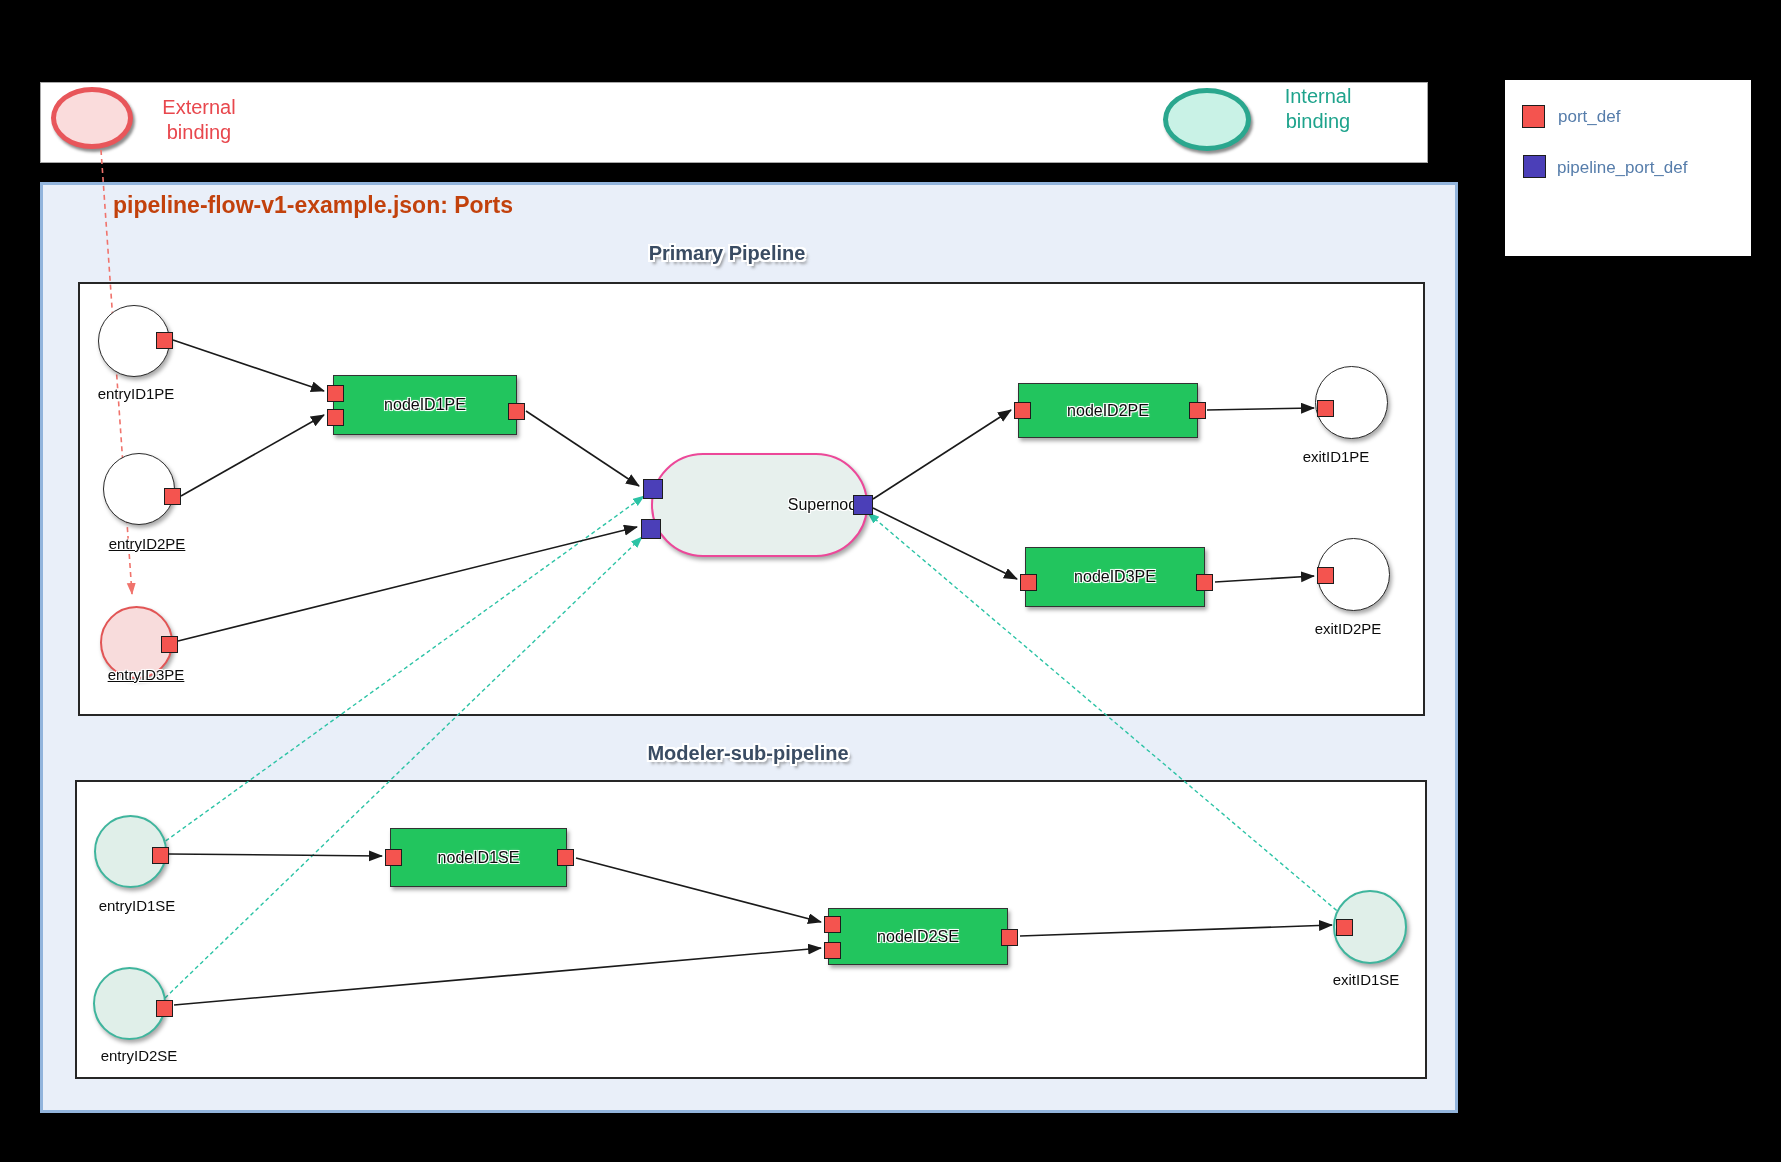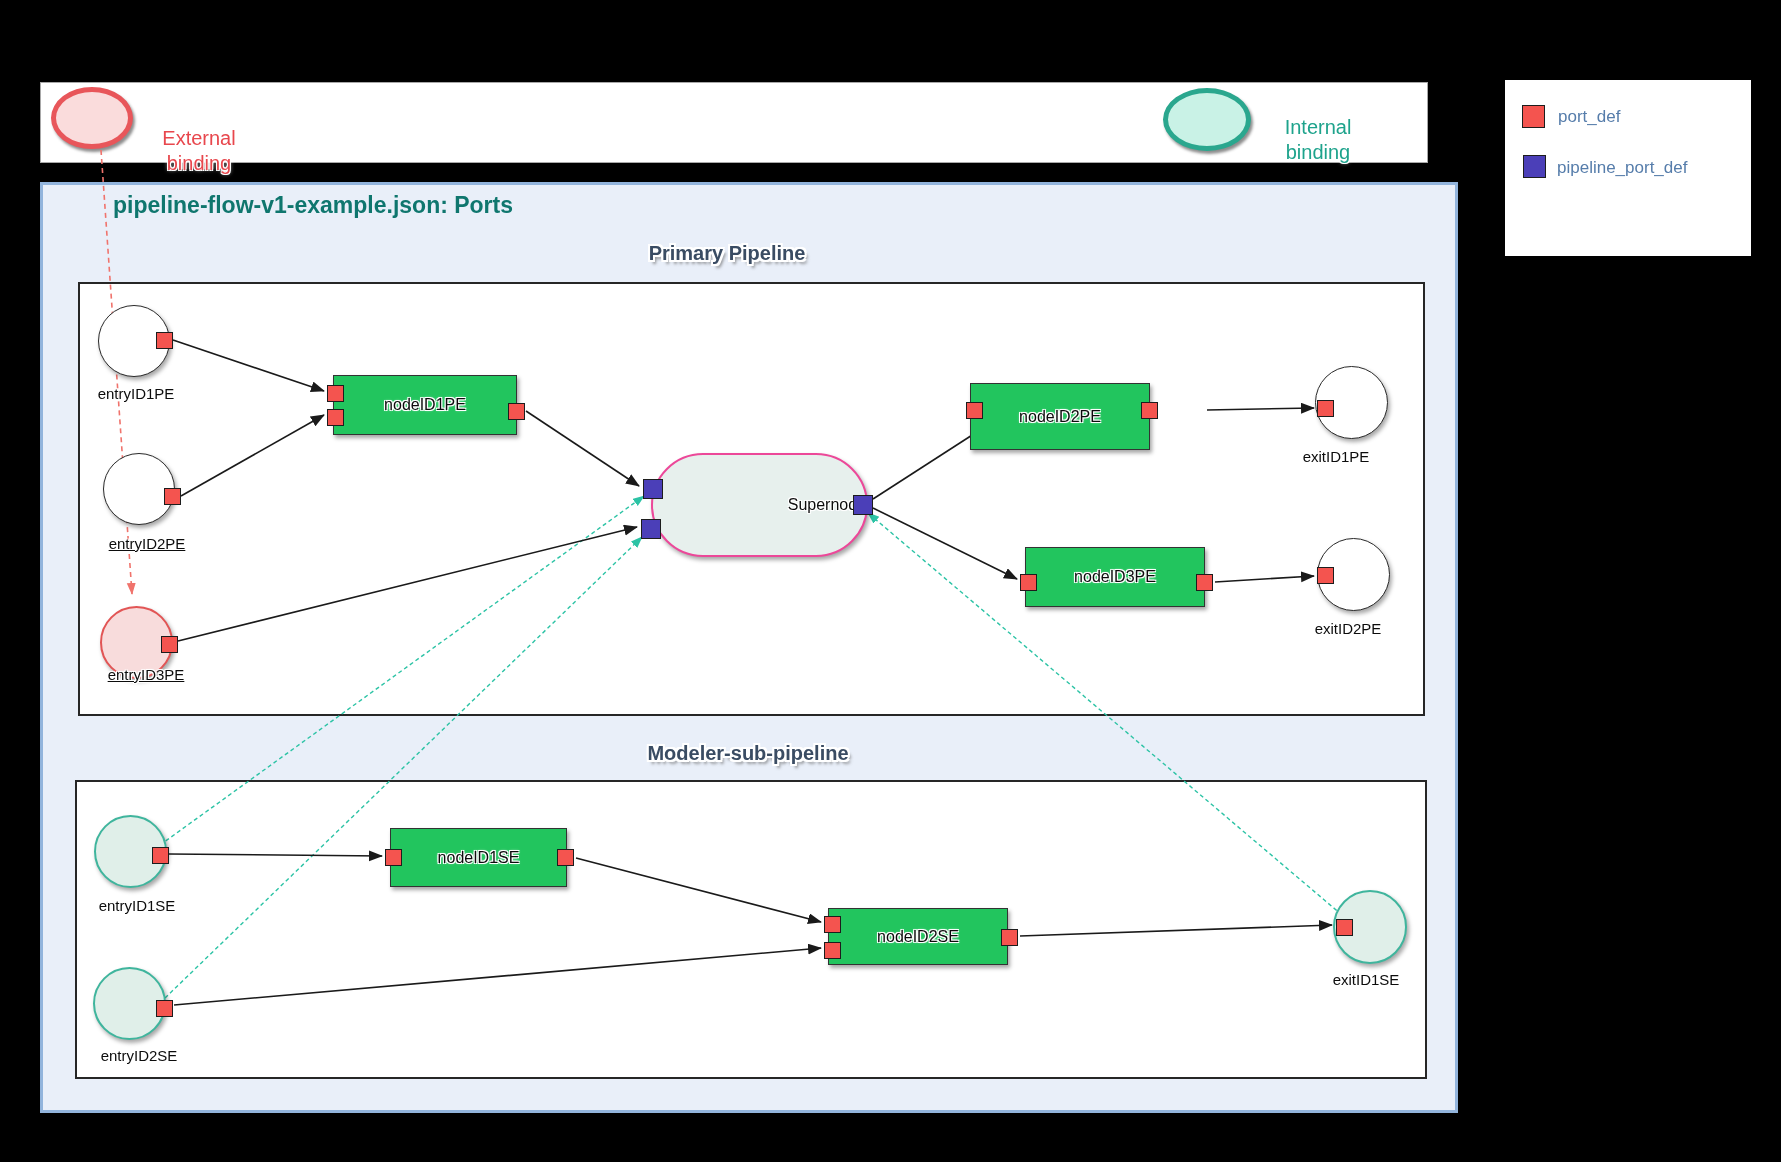--- a/index.html
+++ b/index.html
@@ -4,31 +4,31 @@
 <style>
   html,body{margin:0;padding:0;background:#000;width:1781px;height:1162px;
     font-family:"Liberation Sans",sans-serif;position:relative;overflow:hidden;}
   .abs{position:absolute;}
   
   .topbar{left:40px;top:82px;width:1388px;height:81px;background:#fff;border:1px solid #a8a8a8;box-sizing:border-box;}
   .ellipse{border-radius:50%;box-shadow:2px 3px 3px rgba(0,0,0,0.45);box-sizing:border-box;}
   .ext-ellipse{left:50px;top:86px;width:82px;height:62px;background:#fadcdc;border:5px solid #e8565a;}
   .int-ellipse{left:1162px;top:87px;width:88px;height:63px;background:#c9f2e6;border:5px solid #2aa78e;}
   .bind-label{font-size:20px;font-weight:400;white-space:pre-line;text-align:center;line-height:25px;
-    text-shadow:-1px -1px 0 #fff,1px -1px 0 #fff,-1px 1px 0 #fff,1px 1px 0 #fff,0 0 4px #fff;margin-top:31px;}
+    text-shadow:-1px -1px 0 #fff,1px -1px 0 #fff,-1px 1px 0 #fff,1px 1px 0 #fff,0 0 4px #fff;}
   .ext-label{left:143px;top:94px;width:110px;color:#e8474d;}
   .int-label{left:1262px;top:96px;width:110px;color:#1ea38c;}
   
   .legend-panel{left:1505px;top:80px;width:246px;height:176px;background:#fff;}
   .legend-swatch{width:23px;height:23px;border:1.5px solid #1d1d1d;box-sizing:border-box;}
   .legend-text{font-size:17px;color:#567dab;
     text-shadow:-1px -1px 0 #fff,1px -1px 0 #fff,-1px 1px 0 #fff,1px 1px 0 #fff,0 0 3px #fff;}
   
   .canvas{left:40px;top:182px;width:1418px;height:931px;background:#e9eff9;border:3px solid #92b4dc;box-sizing:border-box;}
-  .main-title{left:113px;top:192px;font-size:23px;font-weight:bold;color:#0f766e;}
+  .main-title{left:113px;top:192px;font-size:23px;font-weight:bold;color:#c2410c;}
   .section-box{background:#fff;border:2px solid #262626;box-sizing:border-box;z-index:1;}
   .primary-box{left:78px;top:282px;width:1347px;height:434px;}
   .sub-box{left:75px;top:780px;width:1352px;height:299px;}
   .section-title{font-size:20px;font-weight:bold;color:#3a4c63;text-align:center;width:250px;
     text-shadow:-2px -2px 0 #fff,2px -2px 0 #fff,-2px 2px 0 #fff,2px 2px 0 #fff,0 -2px 0 #fff,0 2px 0 #fff,-2px 0 0 #fff,2px 0 0 #fff,3px 4px 3px rgba(110,110,110,0.75);}
   
   .node{z-index:10;}
   .circle-node{border-radius:50%;box-sizing:border-box;box-shadow:2px 3px 4px rgba(0,0,0,0.35);}
   .pe-circle{background:#fff;border:1.5px solid #2a2a2a;}
   .pe-circle-ext{background:#f8dcdc;border:2px solid #e25555;}
@@ -129,21 +129,21 @@
   <span class="port" style="left:174px;top:27px;"></span>
 </div>
 
 <div class="abs node supernode" style="left:651px;top:453px;width:217px;height:104px;">
   <span class="node-text">Supernode</span>
   <span class="pport" style="left:-10px;top:24px;"></span>
   <span class="pport" style="left:-12px;top:64px;"></span>
   <span class="pport" style="left:200px;top:40px;"></span>
 </div>
 
-<div class="abs node rect-node" style="left:970px;top:383px;width:180px;height:67px;">
+<div class="abs node rect-node" style="left:1018px;top:383px;width:180px;height:55px;">
   <span class="node-text">nodeID2PE</span>
   <span class="port" style="left:-5px;top:18px;"></span>
   <span class="port" style="left:170px;top:18px;"></span>
 </div>
 
 <div class="abs node rect-node" style="left:1025px;top:547px;width:180px;height:60px;">
   <span class="node-text">nodeID3PE</span>
   <span class="port" style="left:-6px;top:26px;"></span>
   <span class="port" style="left:170px;top:26px;"></span>
 </div>

